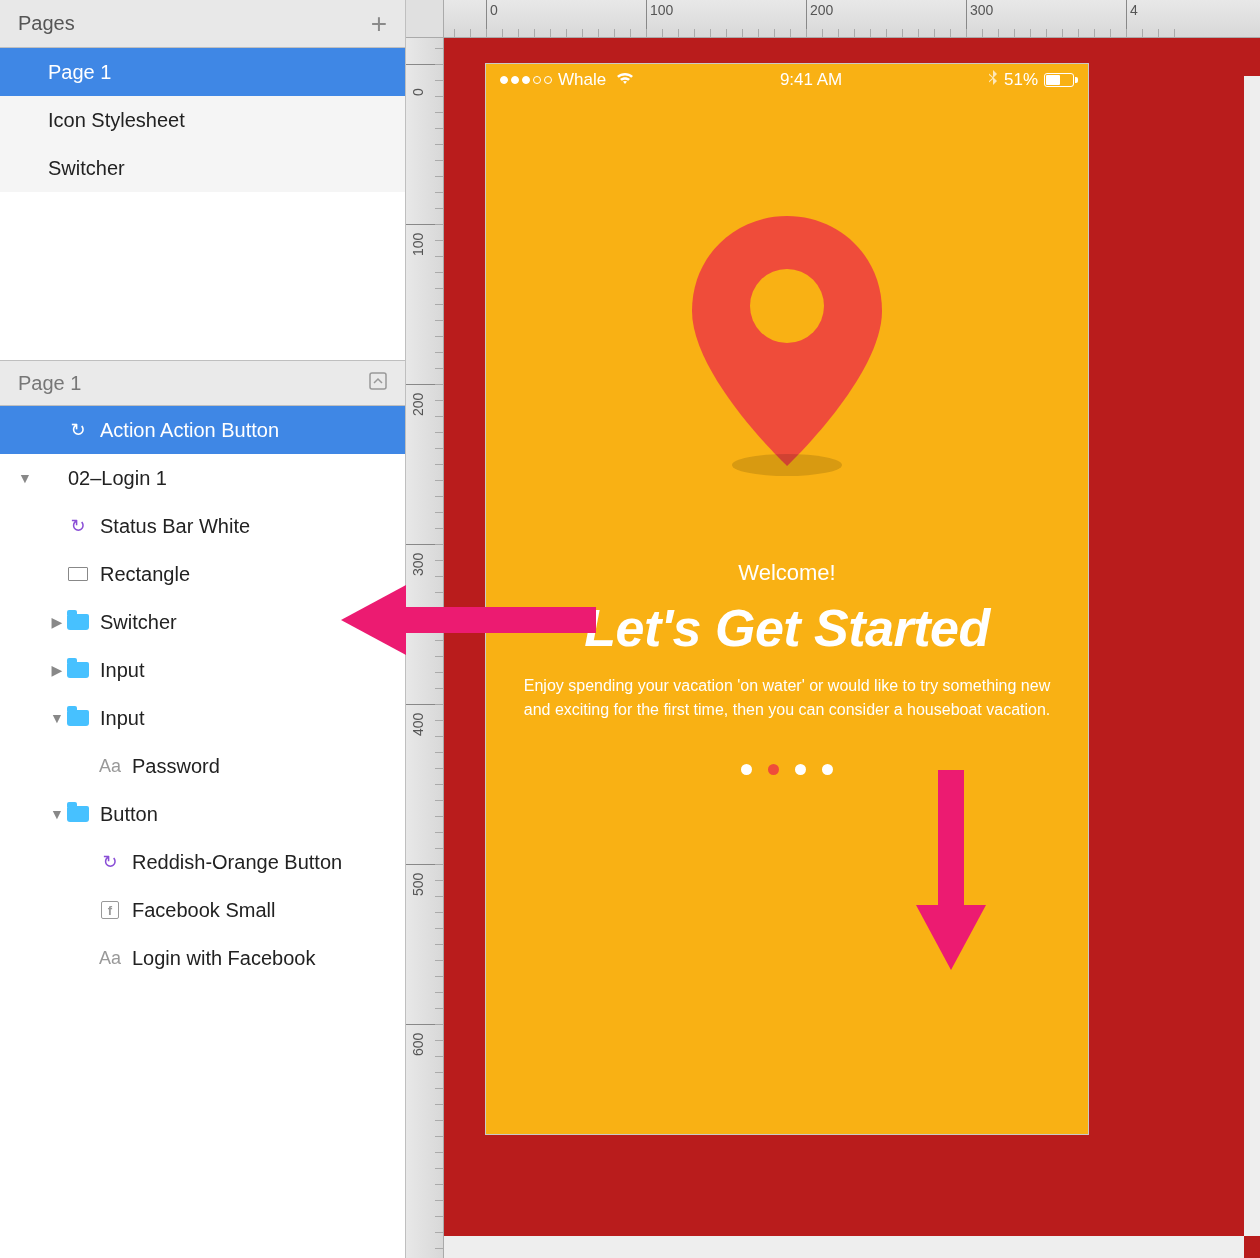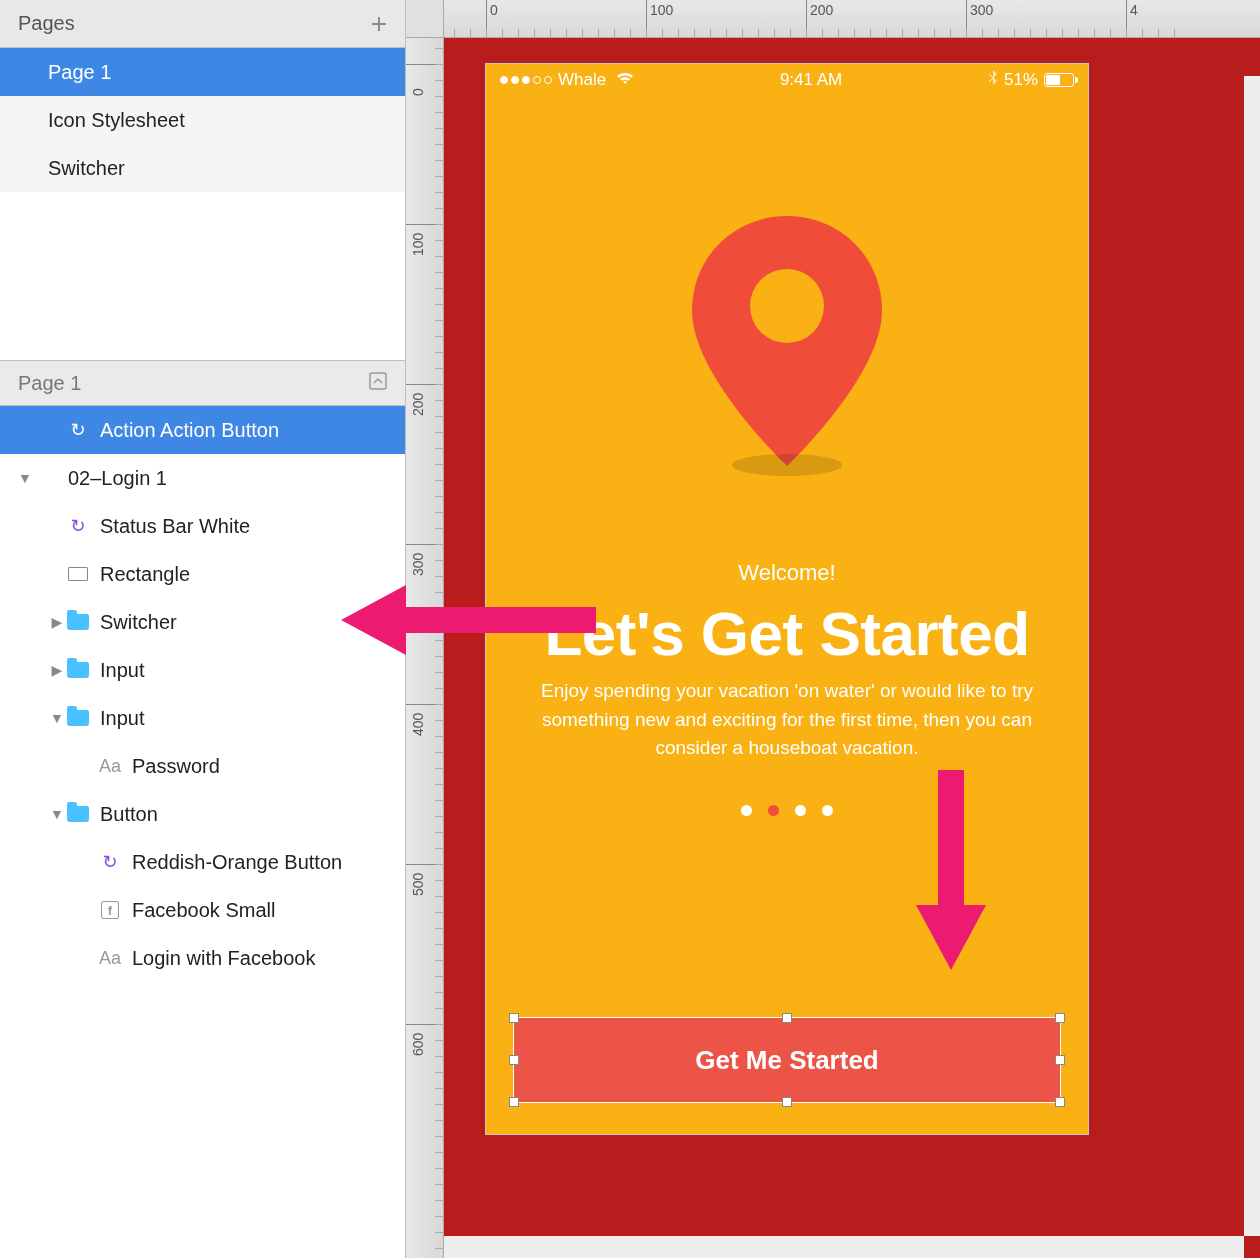--- a/index.html
+++ b/index.html
@@ -68,22 +68,22 @@
 .battery { width: 30px; height: 14px; border: 1.5px solid #fff; border-radius: 3px; position: relative; }
 .battery::after { content: ""; position: absolute; right: -5px; top: 3px; width: 3px; height: 6px; background: #fff; border-radius: 0 2px 2px 0; }
 .battery-fill { position: absolute; left: 1px; top: 1px; bottom: 1px; width: 50%; background: #fff; border-radius: 1px; }
 
 .pin-wrap { display: flex; justify-content: center; margin-top: 120px; }
 .pin-shadow-wrap { position: relative; }
 .pin-shadow { position: absolute; bottom: -6px; left: 50%; transform: translateX(-50%); width: 110px; height: 22px; background: rgba(0,0,0,0.13); border-radius: 50%; }
 
 .hero-text { text-align: center; color: #fff; margin-top: 90px; padding: 0 30px; }
 .welcome { font-size: 22px; font-weight: 400; margin-bottom: 12px; }
-.headline { font-size: 62px; font-weight: 700; margin-bottom: 8px; letter-spacing: -0.5px; }
-.body-copy { font-size: 19px; line-height: 1.5; font-weight: 300; }
+.headline { font-size: 52px; font-weight: 700; margin-bottom: 16px; letter-spacing: -0.5px; font-style: italic; }
+.body-copy { font-size: 16px; line-height: 1.5; font-weight: 300; }
 
 .pager { display: flex; justify-content: center; gap: 16px; margin-top: 42px; }
 .pager .pd { width: 11px; height: 11px; border-radius: 50%; background: #fff; }
 .pager .pd.active { background: #EF4C3A; }
 
 .cta { position: absolute; left: 28px; right: 28px; bottom: 32px; height: 84px; background: #EC5447; display: flex; align-items: center; justify-content: center; color: #fff; font-size: 26px; font-weight: 600; }
 
 .sel-box { position: absolute; border: 1.5px solid #fff; pointer-events: none; }
 .handle { position: absolute; width: 10px; height: 10px; background: #fff; border: 1px solid #888; }
 .h-tl { top: -5px; left: -5px; } .h-t { top: -5px; left: calc(50% - 5px); } .h-tr { top: -5px; right: -5px; }
@@ -414,33 +414,20 @@
           <div class="body-copy">Enjoy spending your vacation 'on water' or would like to try something new and exciting for the first time, then you can consider a houseboat vacation.</div>
         </div>
 
         <div class="pager">
           <span class="pd"></span>
           <span class="pd active"></span>
           <span class="pd"></span>
           <span class="pd"></span>
         </div>
 
-        <div class="cta">
-          <span>Get Me Started</span>
-          <div class="sel-box" style="top:-1px;left:-1px;right:-1px;bottom:-1px;">
-            <span class="handle h-tl"></span>
-            <span class="handle h-t"></span>
-            <span class="handle h-tr"></span>
-            <span class="handle h-l"></span>
-            <span class="handle h-r"></span>
-            <span class="handle h-bl"></span>
-            <span class="handle h-b"></span>
-            <span class="handle h-br"></span>
-          </div>
-        </div>
       </div>
 
       <div class="scroll-footer"></div>
       <div class="scroll-right"></div>
     </div>
 
     <svg class="arrow" style="top:570px;left:-70px;" width="270" height="100">
       <path d="M260 50 L50 50" stroke="#EC1B71" stroke-width="26" fill="none"></path>
       <path d="M70 15 L5 50 L70 85 Z" fill="#EC1B71"></path>
     </svg>

